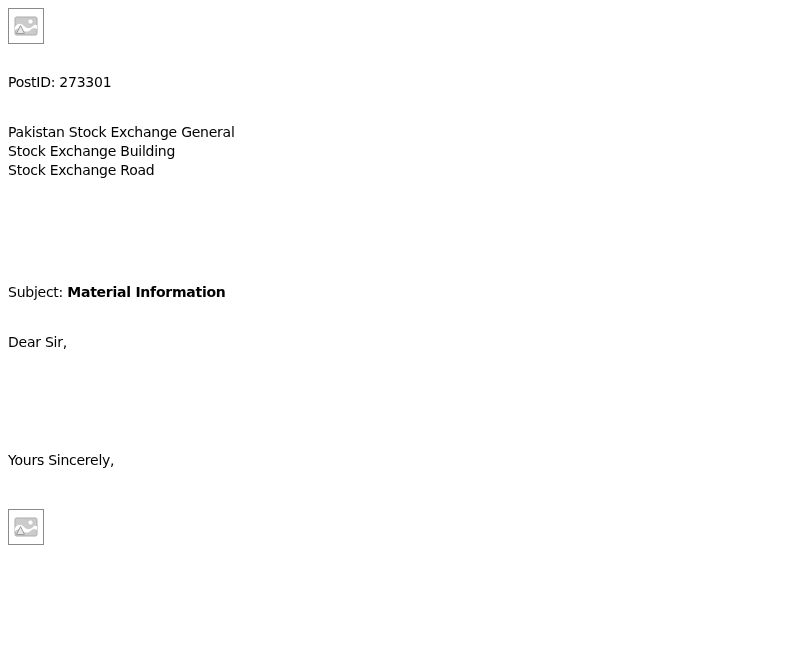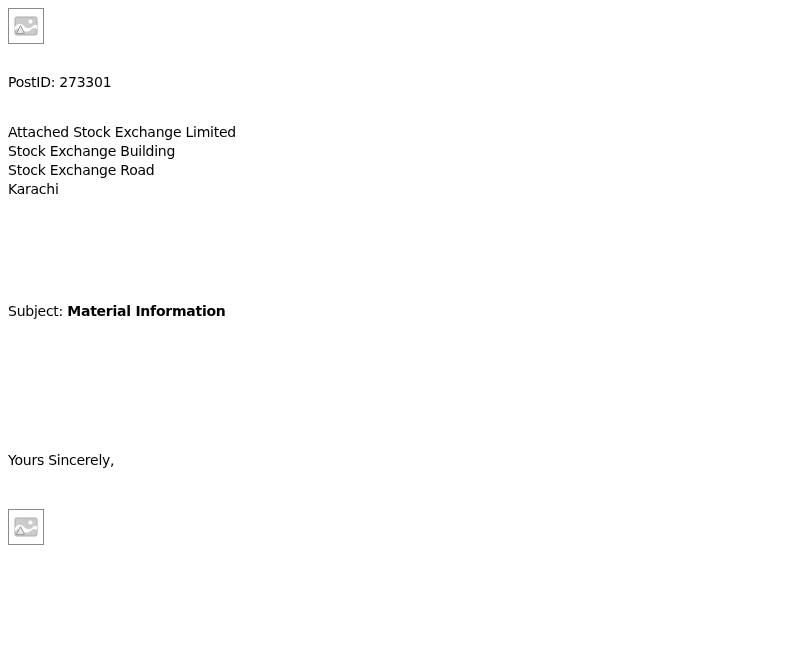--- a/index.html
+++ b/index.html
@@ -58,31 +58,31 @@
       <path d="M8.5 25.5 L12.5 17.5 L16.5 25.5 Z" fill="#e8e8e8" stroke="#9d9d9d"></path>
     </svg>
   </div>
 
   <div class="spacer sp29"></div>
 
   <div class="line">PostID: 273301</div>
 
   <div class="spacer sp31"></div>
 
-  <div class="line">Attached Stock Exchange Limited</div>
+  <div class="line">Pakistan Stock Exchange General</div>
   <div class="line">Stock Exchange Building</div>
   <div class="line">Stock Exchange Road</div>
-  <div class="line">Karachi</div>
 
   <div class="spacer sp103"></div>
 
   <div class="line"><span>Subject: </span><span class="bold">Material Information</span></div>
 
   <div class="spacer sp31"></div>
 
+  <div class="line">Dear Sir,</div>
 
   <div class="spacer sp20"></div>
 
 
   <div class="spacer sp21"></div>
 
 
   <div class="spacer sp58"></div>
 
   <div class="line">Yours Sincerely,</div>

